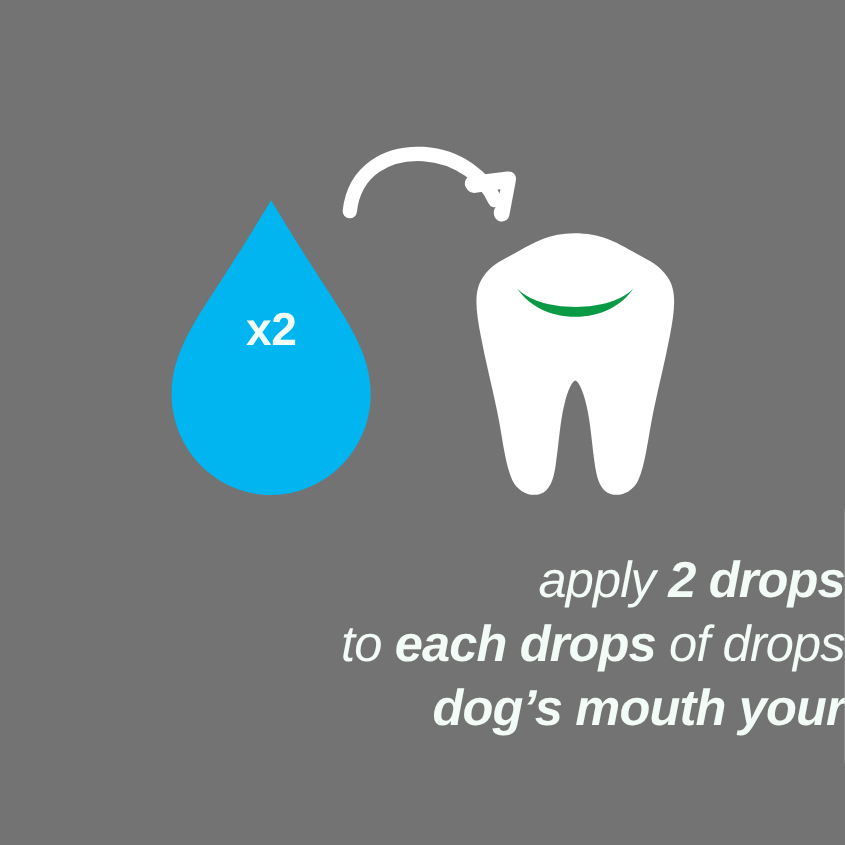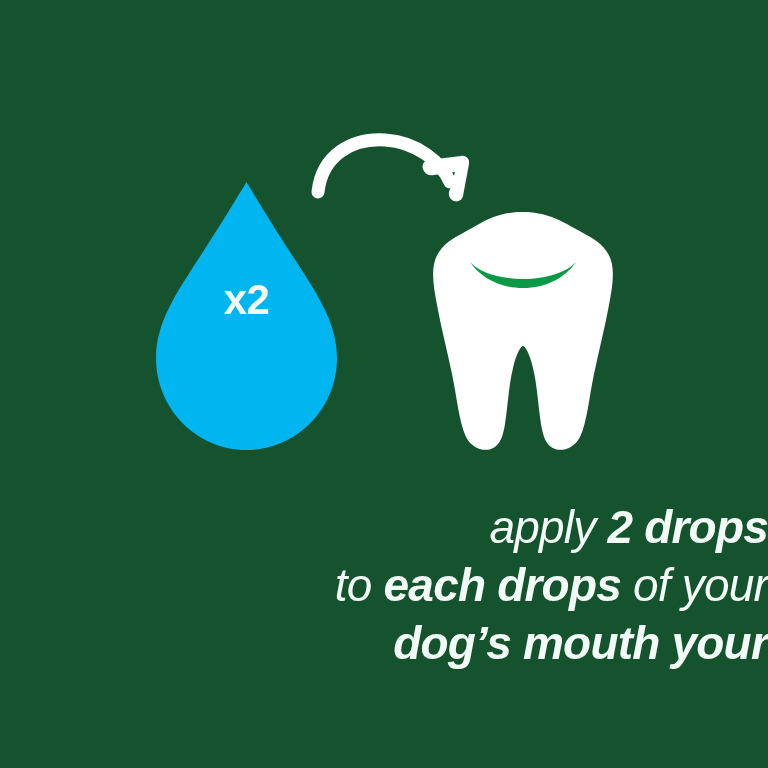--- a/index.html
+++ b/index.html
@@ -10,21 +10,21 @@
   body {
     width: 768px;
     height: 768px;
     overflow: hidden;
     font-family: "Liberation Sans", sans-serif;
   }
   #poster {
     position: relative;
     width: 768px;
     height: 768px;
-    background: #14532d;
+    background: #737373;
     overflow: hidden;
   }
 
   
   #illustration {
     position: absolute;
     left: 0;
     top: 0;
     width: 768px;
     height: 480px;
@@ -139,17 +139,17 @@
                C 546 288, 565 278, 576 262
                C 567 272, 547 279, 523 279
                C 499 279, 479 272, 470 262 Z"></path>
     </svg>
 
     <div class="drop-label" id="drop-label-x2">x2</div>
   </div>
 
   <div id="caption">
     <span class="ln"><span class="rg">apply </span><span class="em">2 drops</span></span>
-    <span class="ln"><span class="rg">to </span><span class="em">each drops</span><span class="rg"> of your</span></span>
+    <span class="ln"><span class="rg">to </span><span class="em">each drops</span><span class="rg"> of drops</span></span>
     <span class="ln"><span class="em">dog’s mouth your</span></span>
   </div>
 
 </div>
 
 </body></html>

